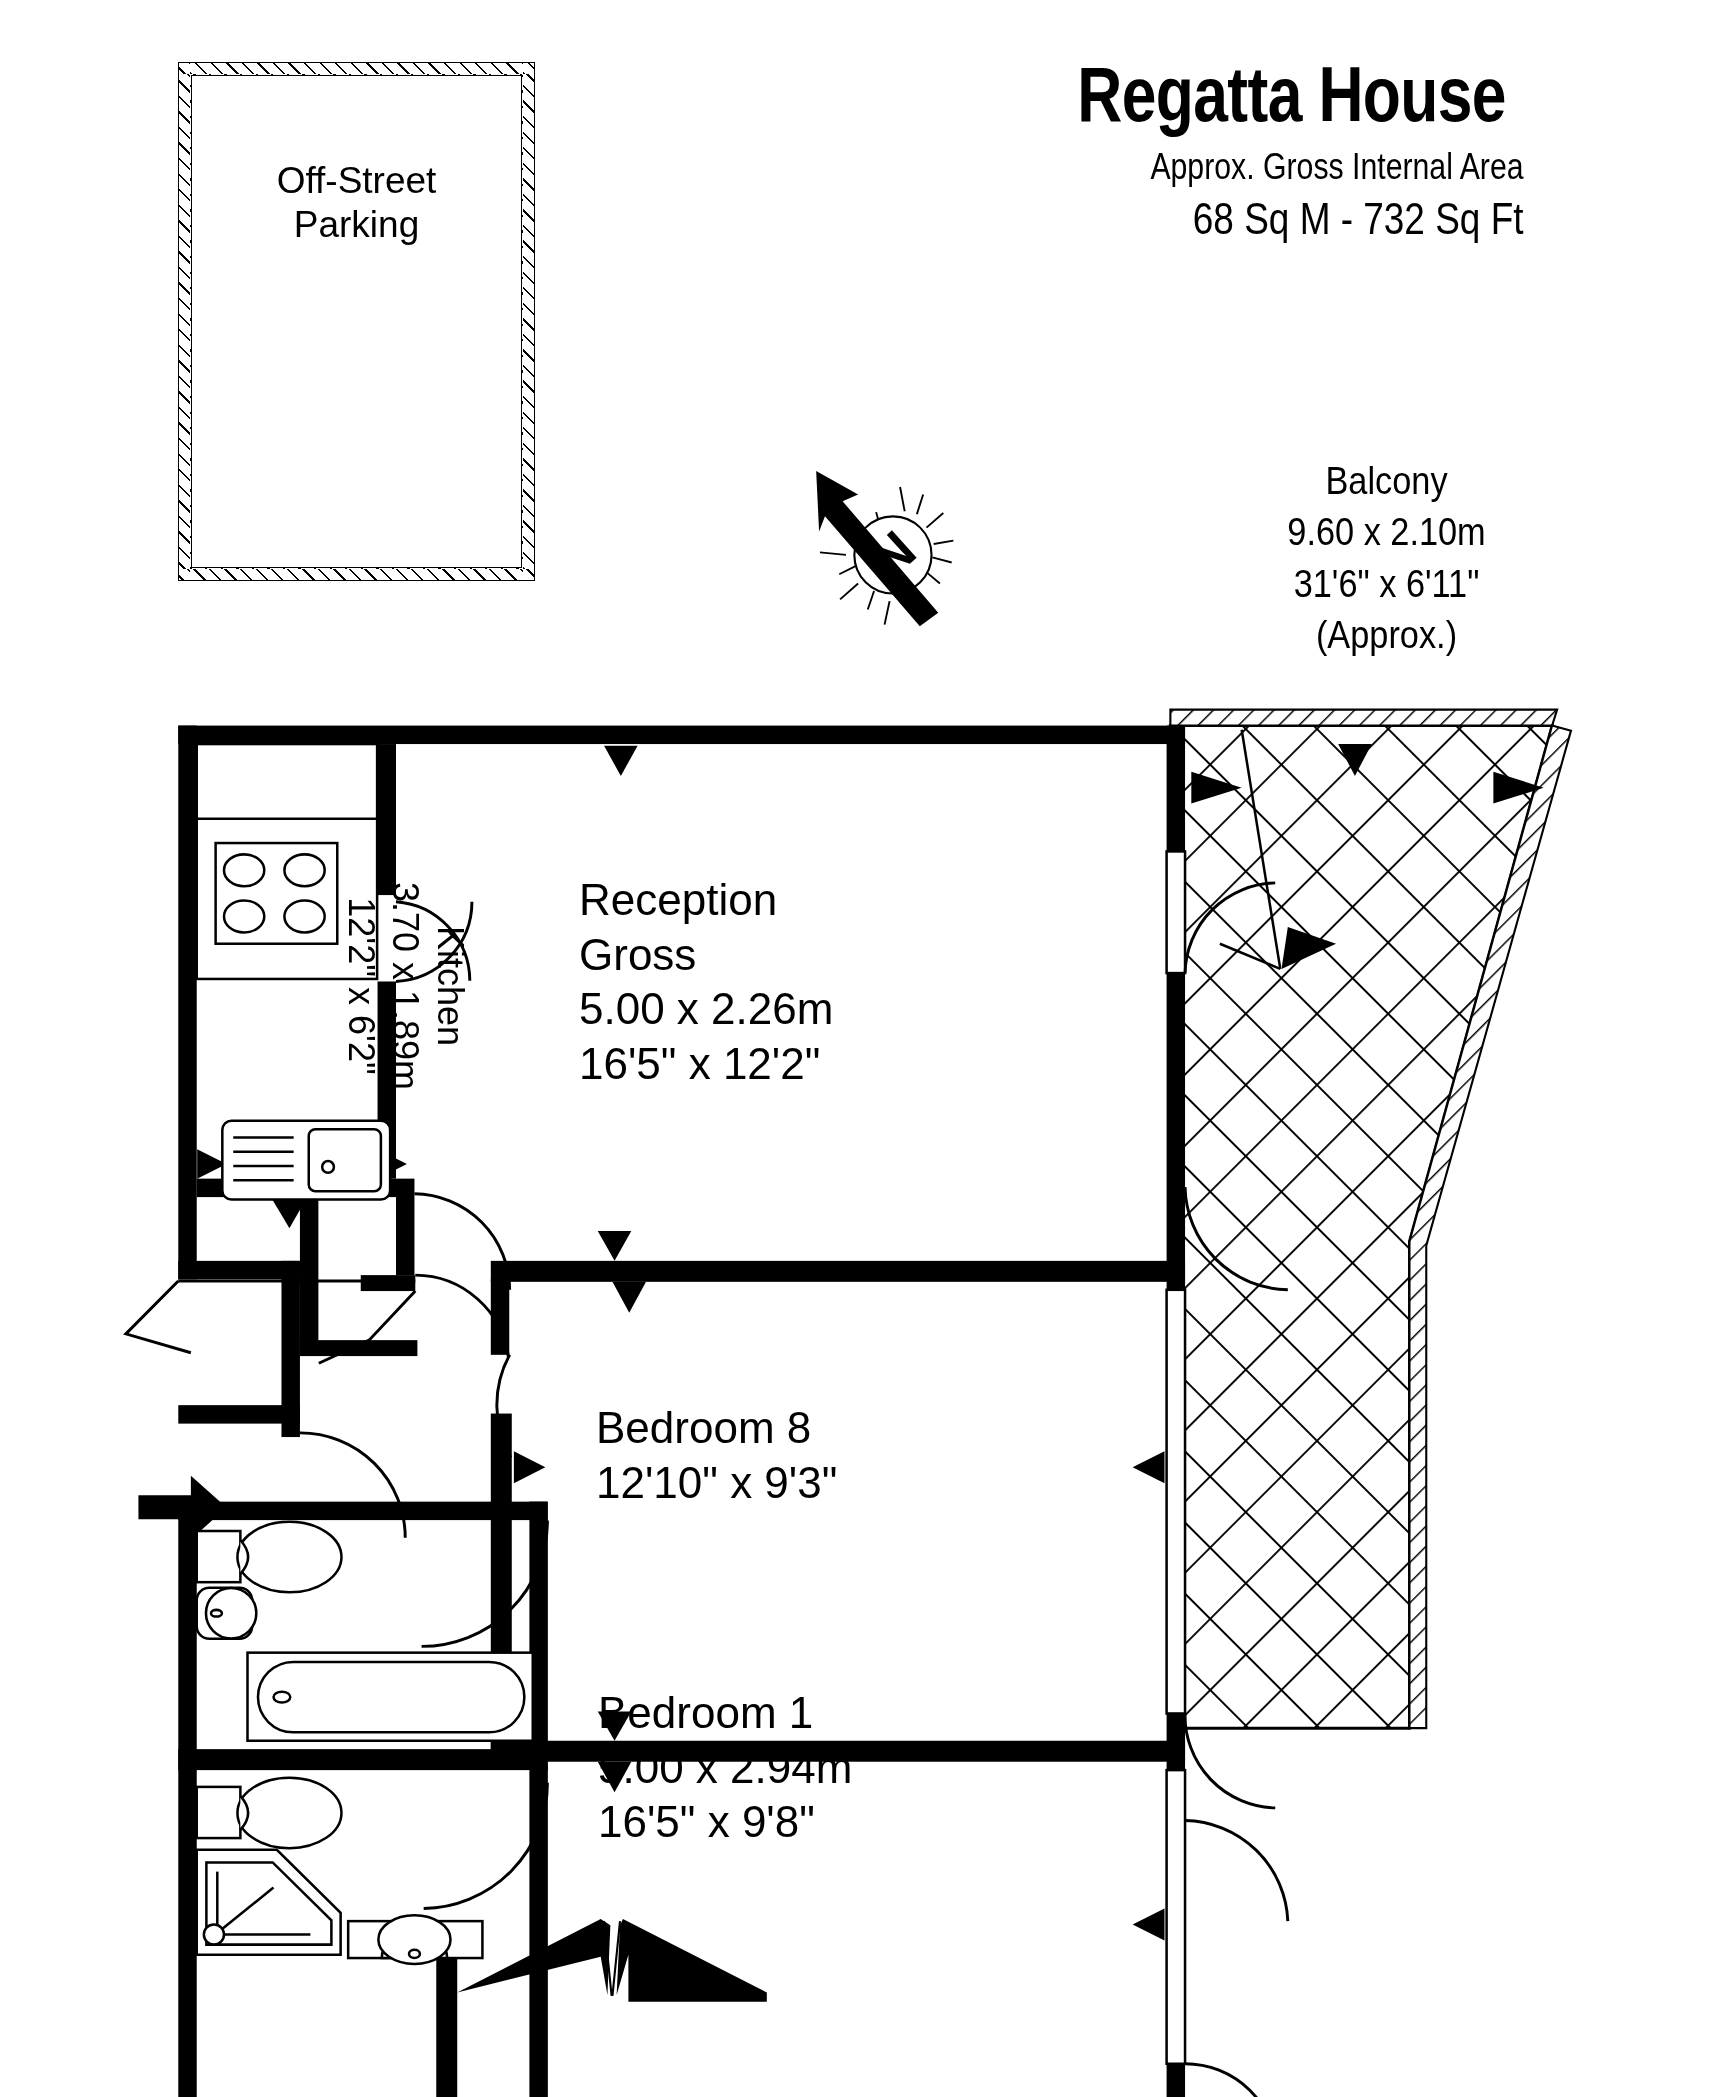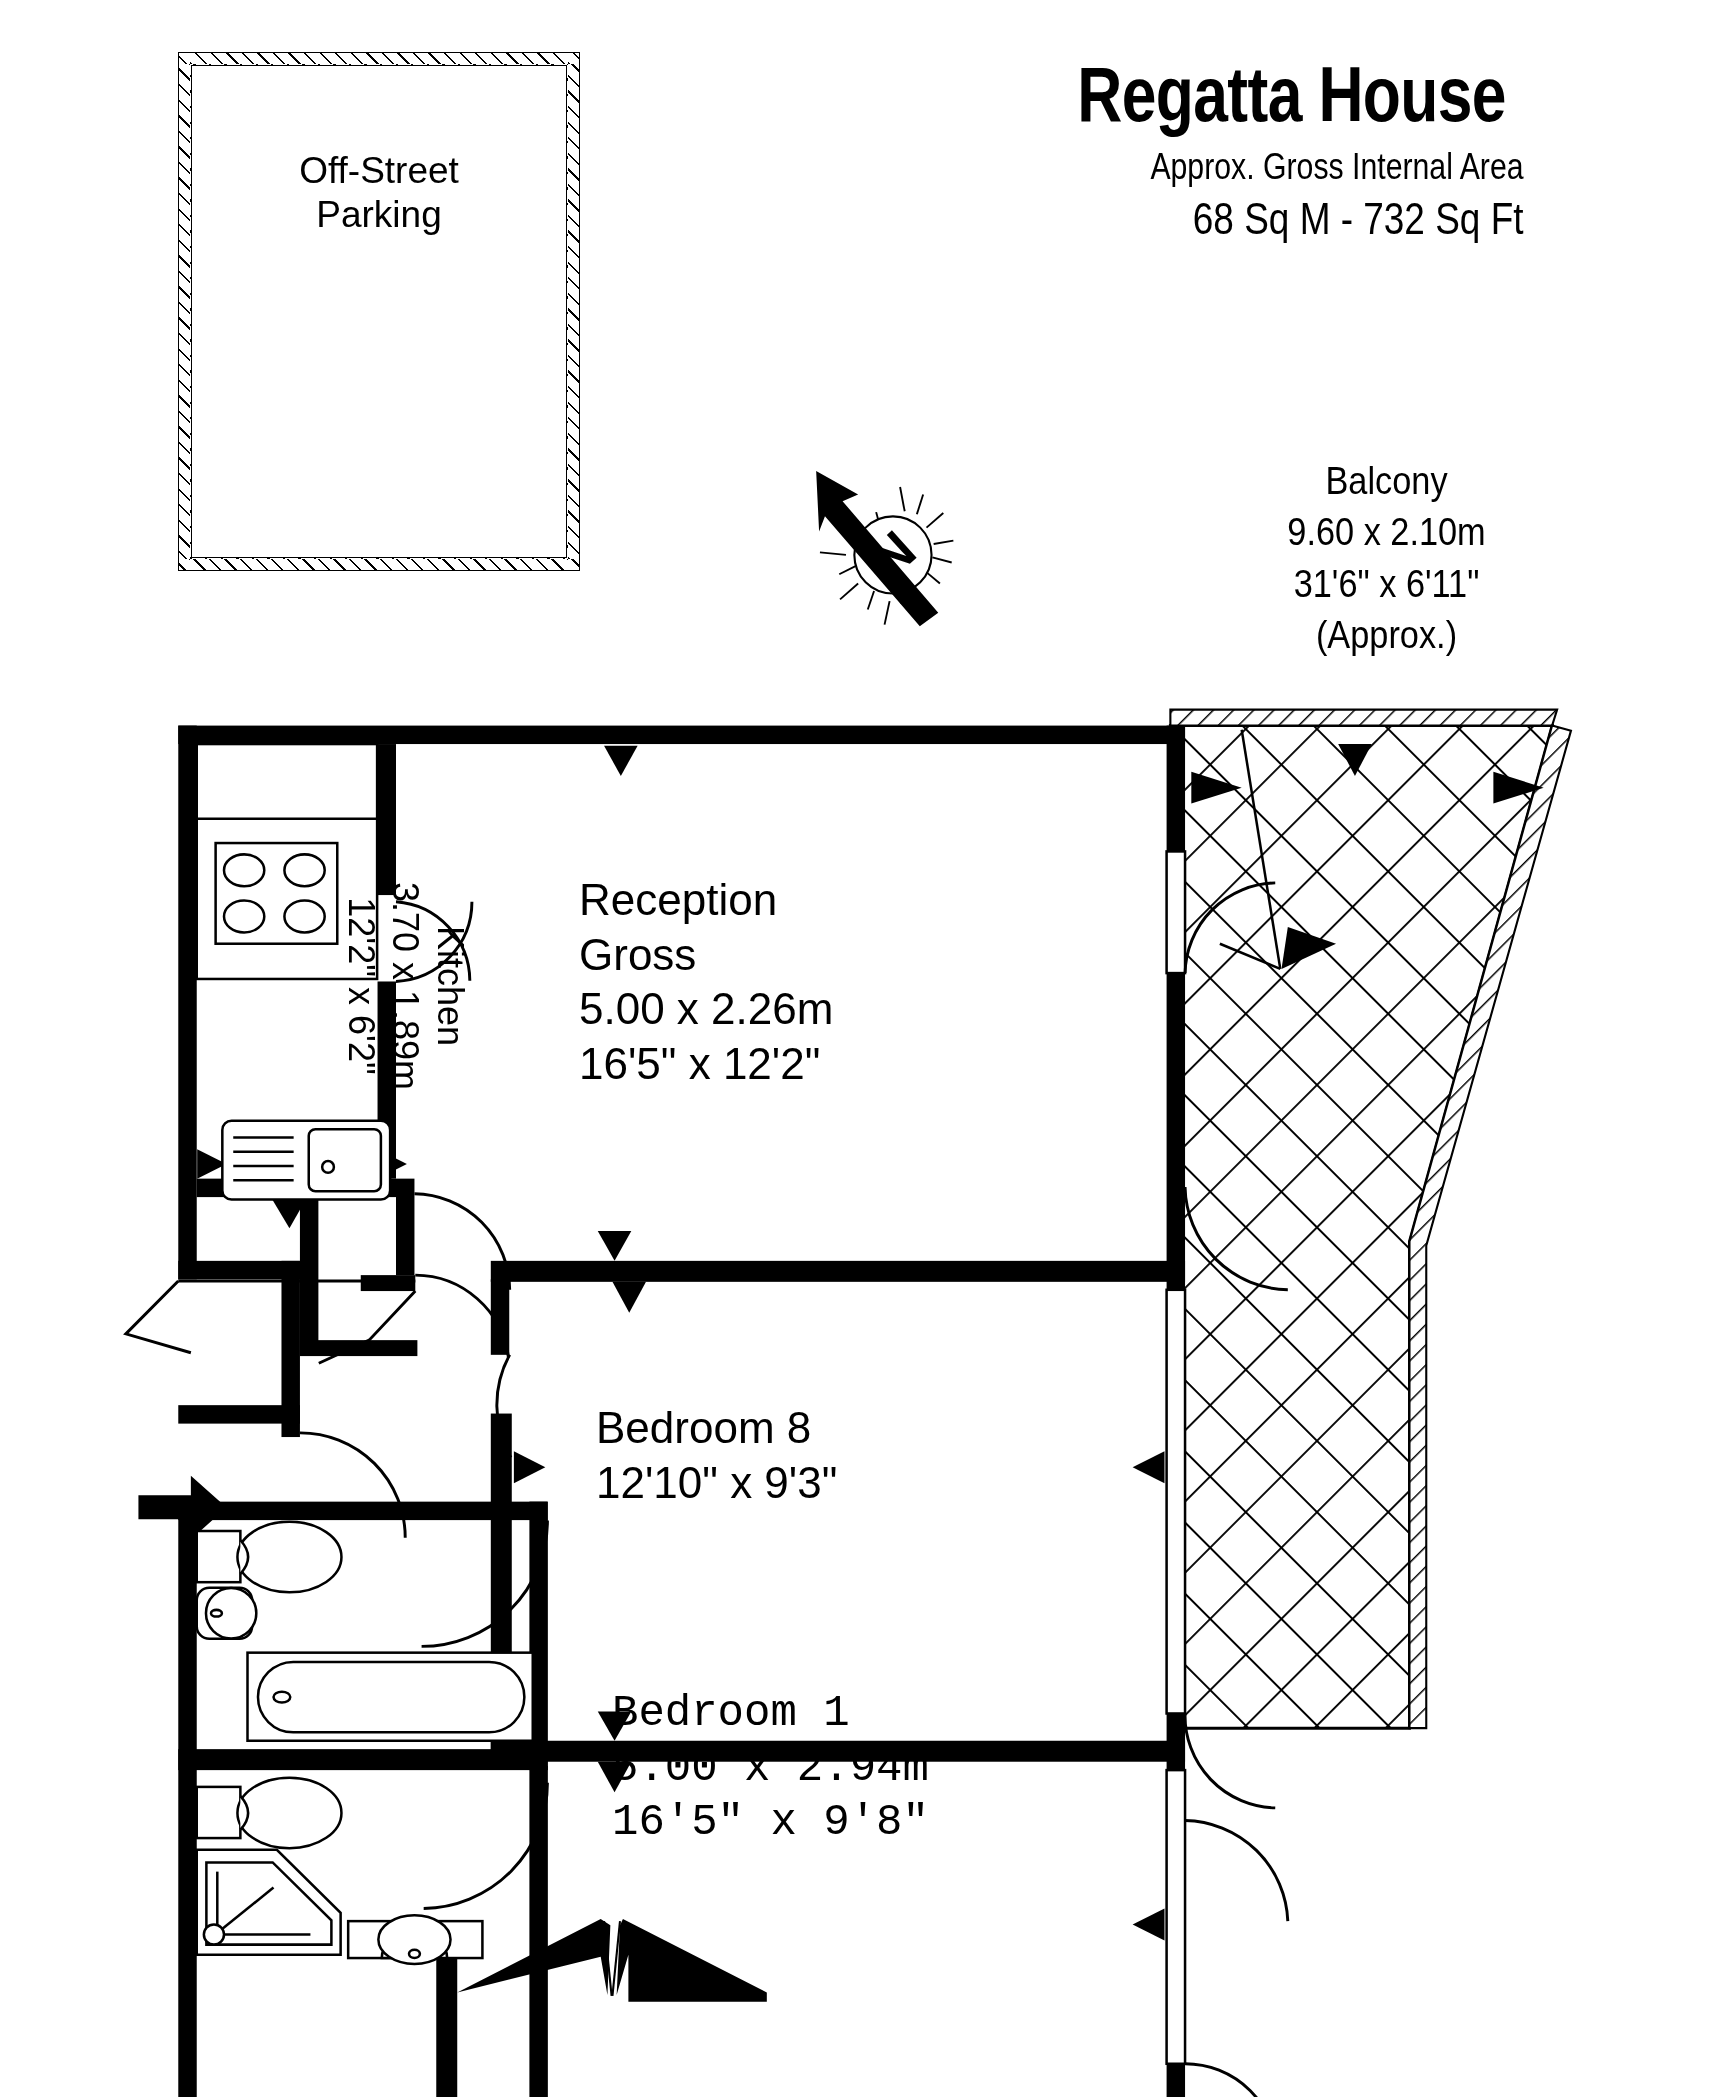--- a/index.html
+++ b/index.html
@@ -10,21 +10,21 @@
   
   #title-block{left:713px;top:55px;width:881px;text-align:right;}
   #plan-title{font-size:78px;font-weight:bold;letter-spacing:-0.8px;line-height:1.02;
               transform:scaleX(.80);transform-origin:center center;white-space:nowrap;}
   #area-caption{font-size:36px;line-height:1.15;margin-top:11px;transform:scaleX(.84);
                 transform-origin:center center;white-space:nowrap;}
   #area-value{font-size:44px;line-height:1.15;margin-top:6.7px;transform:scaleX(.84);
               transform-origin:center center;white-space:nowrap;}
 
   
-  #parking-box{left:178px;top:52px;width:402px;height:519px;}
+  #parking-box{left:178px;top:62px;width:357px;height:519px;}
   #parking-outer{position:absolute;inset:0;border:1.7px solid #000;box-sizing:border-box;}
   #parking-band{position:absolute;inset:0;border:12.6px solid transparent;box-sizing:border-box;
        background-image:repeating-linear-gradient(45deg,#000 0 1.7px,transparent 1.7px 11px);
        background-clip:border-box;}
   #parking-inner{position:absolute;left:12.6px;top:12.6px;right:12.6px;bottom:12.6px;
        background:#fff;border:1.7px solid #000;box-sizing:border-box;}
   #parking-label{position:absolute;left:0;right:0;top:97px;text-align:center;
        font-size:37px;line-height:1.18;}
 
   
@@ -34,21 +34,21 @@
   
   #compass{left:772px;top:445px;width:210px;height:193px;}
 
   
   #floorplan{left:0px;top:692px;width:1636px;height:1527px;}
 
   
   .room-label{position:absolute;text-align:left;font-size:44px;line-height:1.24;white-space:nowrap;}
   #lbl-reception{left:579px;top:873px;width:440px;}
   #lbl-bed2{left:596px;top:1401px;width:440px;}
-  #lbl-bed1{left:612px;top:1686px;width:440px;font-family:Liberation Mono, monospace;}
+  #lbl-bed1{left:598px;top:1686px;width:440px;}
   #lbl-kitchen{left:245px;top:797px;width:319px;height:378px;}
   #lbl-kitchen .rot{position:absolute;left:50%;top:50%;width:378px;margin-left:-189px;
         transform:translateY(-50%) rotate(90deg);text-align:center;font-size:36px;line-height:1.24;
         white-space:nowrap;}
 </style>
 </head>
 <body>
 
 <div id="page">
 

